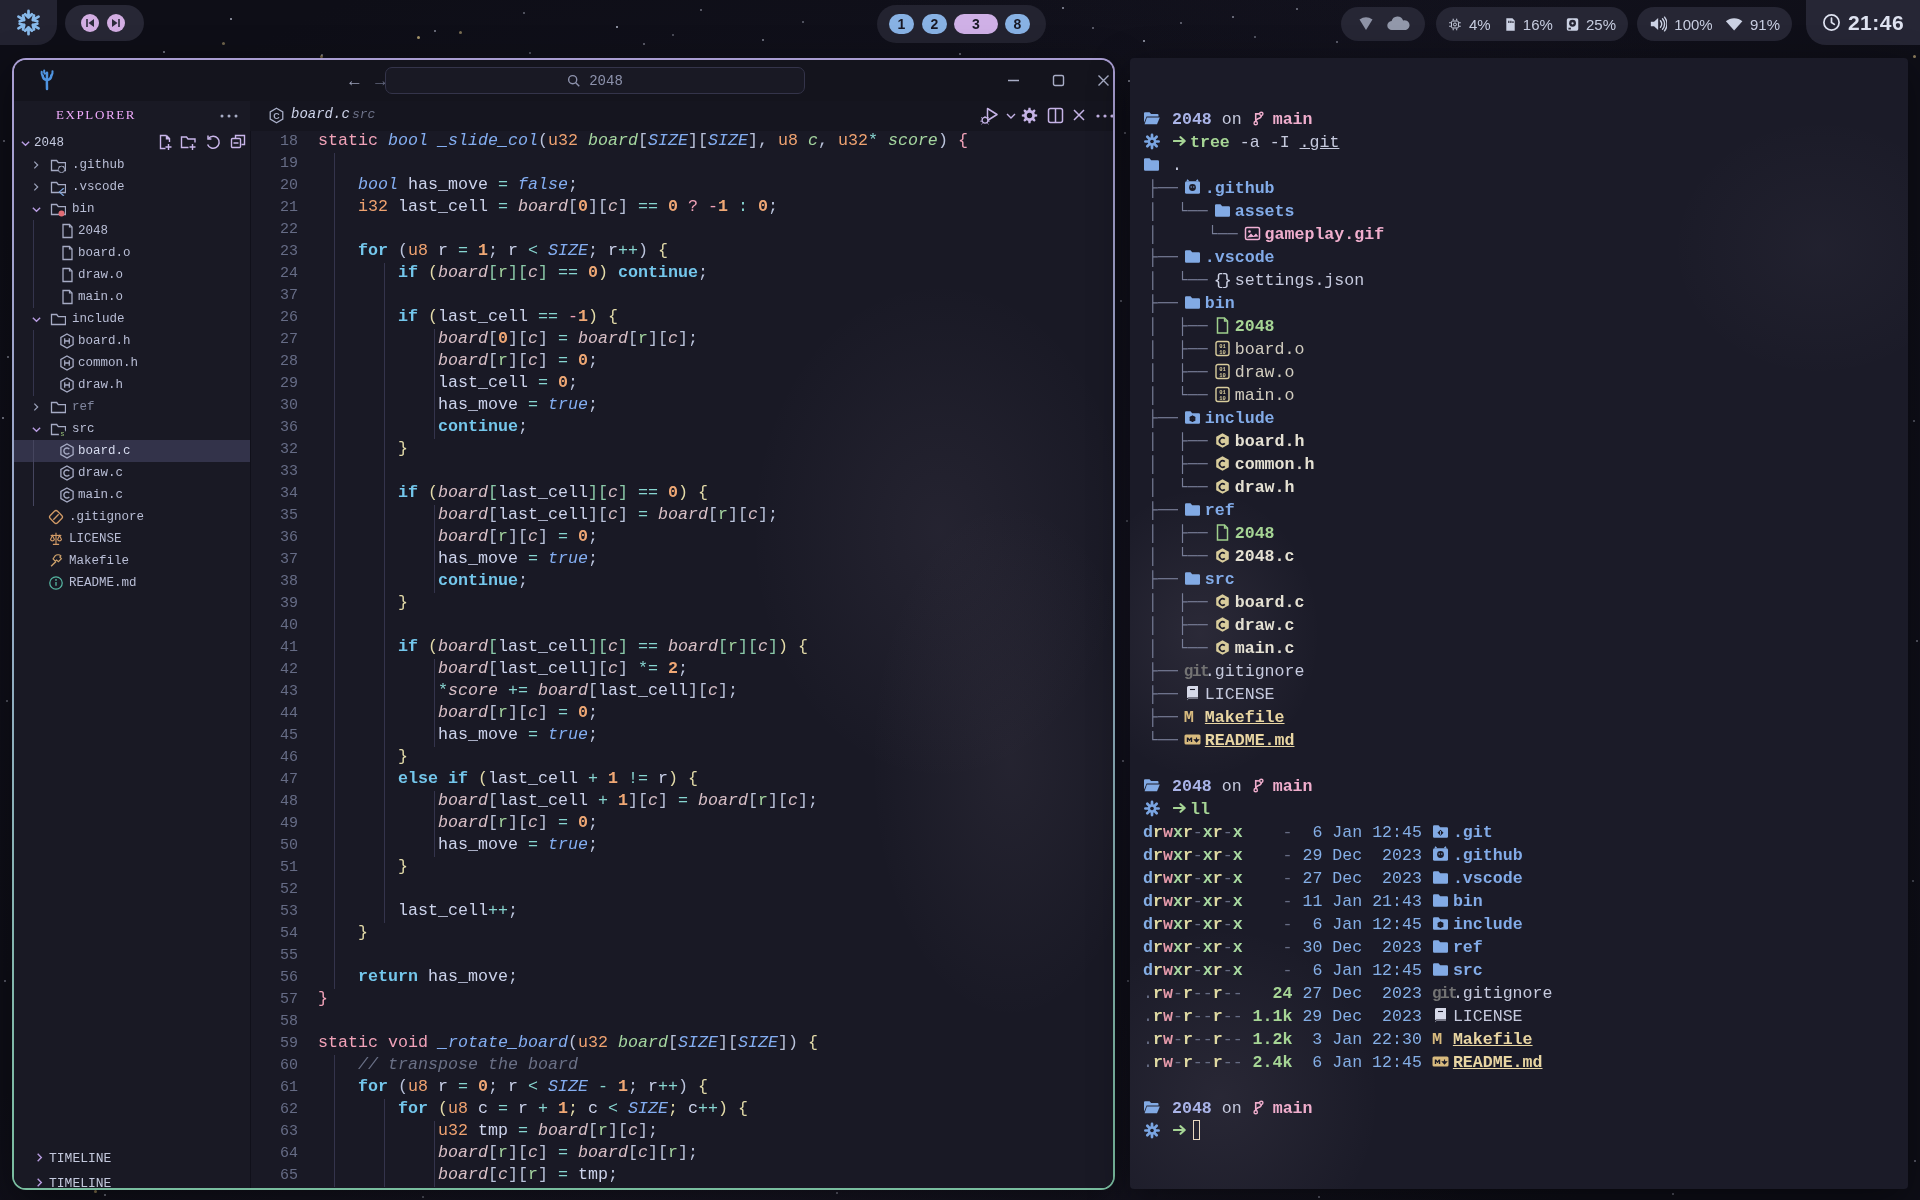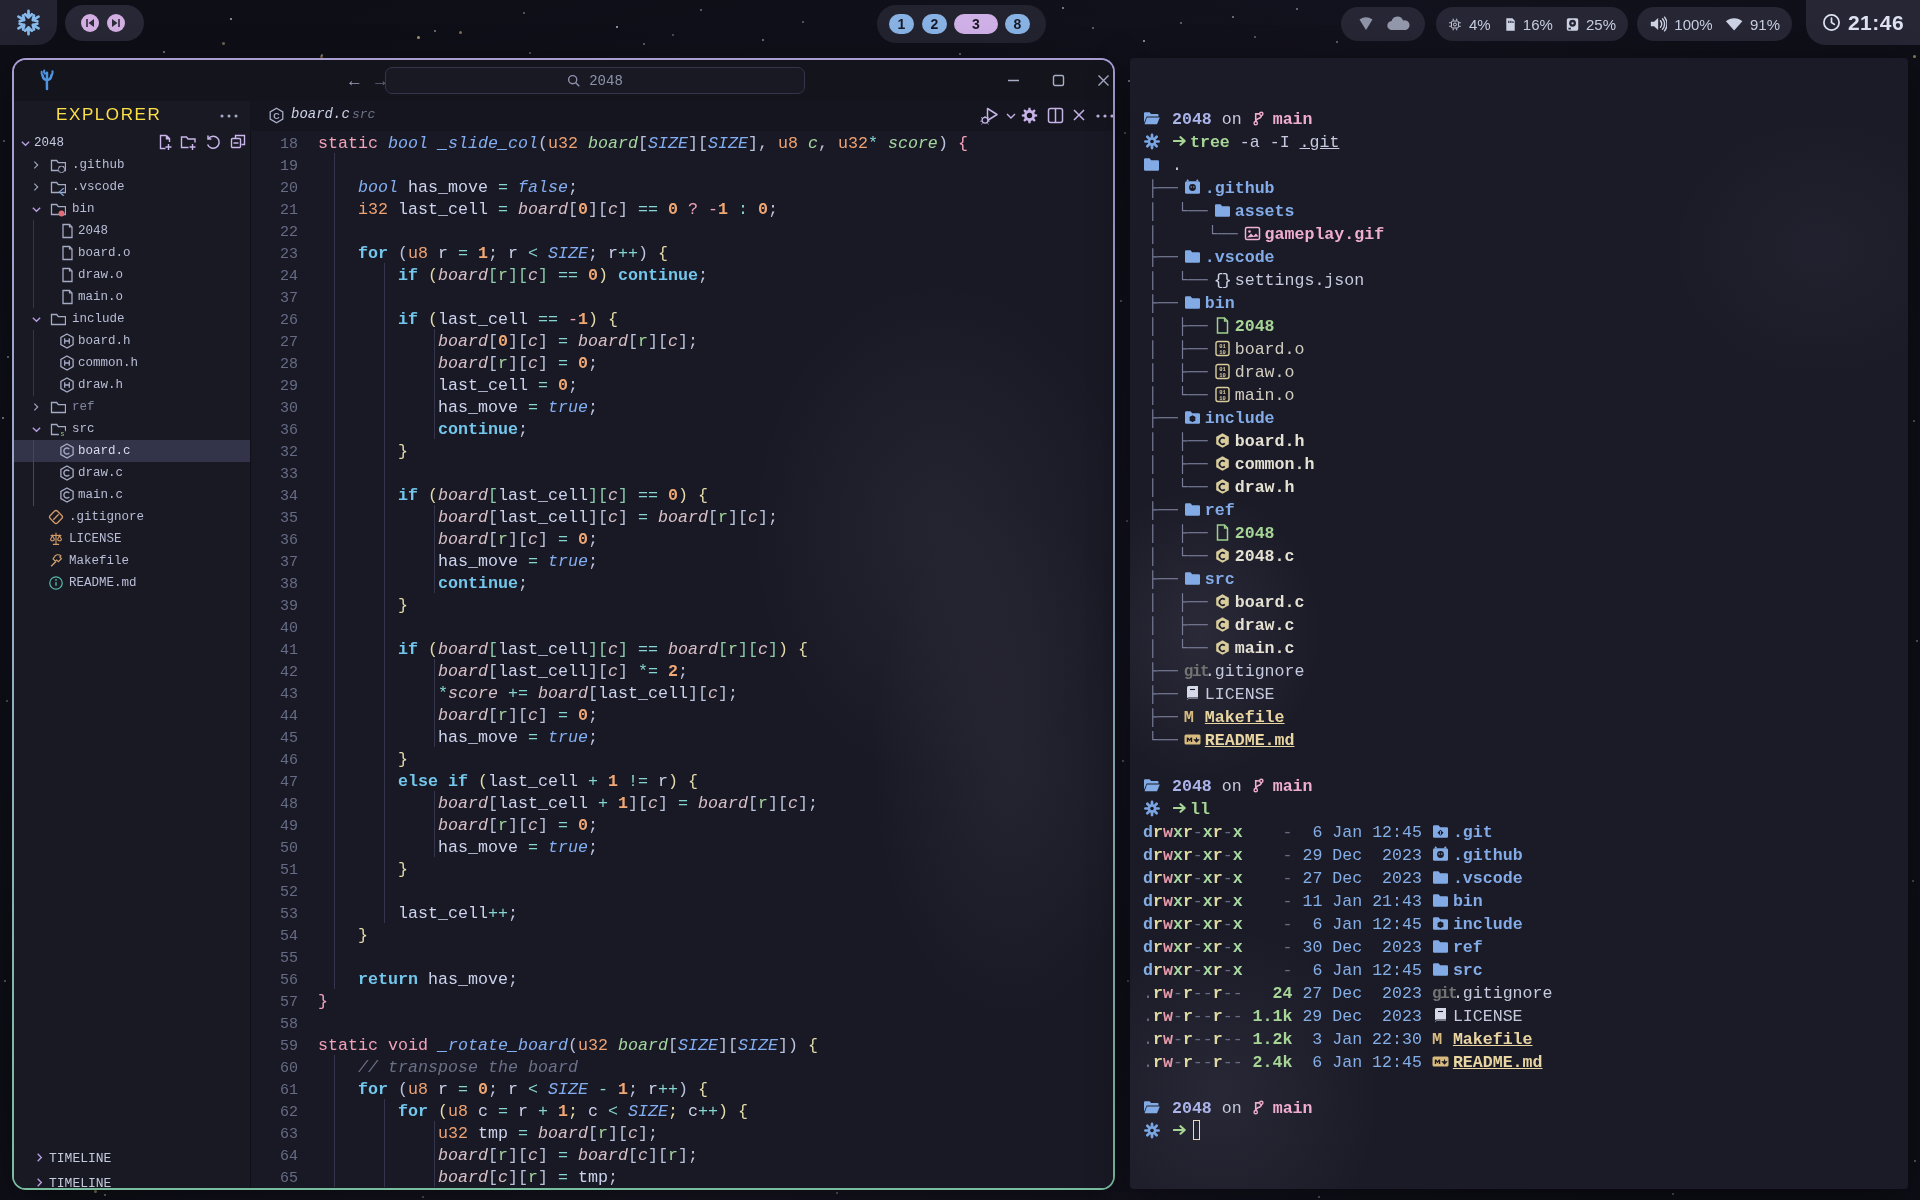--- a/index.html
+++ b/index.html
@@ -56,27 +56,27 @@
 #editor{position:absolute;left:236px;top:0;width:863px;height:1087px;background:#191925;
 }
 #editor .blur1{position:absolute;left:500px;top:180px;width:380px;height:500px;border-radius:50%;background:radial-gradient(closest-side,rgba(190,170,200,.07),transparent)}
 #editor .blur2{position:absolute;left:620px;top:400px;width:280px;height:520px;border-radius:50%;background:radial-gradient(closest-side,rgba(200,180,205,.065),transparent)}
 #tabbar{position:absolute;left:0;top:0;width:863px;height:30px;background:#15151f}
 .searchbox{position:absolute;left:371px;top:7px;width:420px;height:27px;border:1px solid #34344a;border-radius:7px;background:#191924;color:#8d92ac;font-size:14px;display:flex;align-items:center;justify-content:center;gap:8px;font-family:"Liberation Mono",monospace}
 .wbtn{position:absolute;top:0;height:41px;display:flex;align-items:center;color:#a8adc6}
 
 
 .exr{position:absolute;left:0;width:236px;height:22px;display:flex;align-items:center;color:#b9bed6;font-size:12.5px;font-family:"Liberation Mono",monospace;white-space:pre}
-.exh{color:#fde047;font-size:17px;letter-spacing:1.6px;font-family:Liberation Sans, sans-serif}
+.exh{color:#f0abfc;font-size:13px;letter-spacing:1.6px;font-family:Liberation Serif, serif}
 .sel{background:#33334a}
 .dim{color:#80869e}
 .chv{position:absolute;top:6px}
 .fic{position:absolute;top:3px;width:16px;height:16px}
 
-#code{position:absolute;left:4px;top:30px;font-family:"Liberation Mono",monospace;font-size:16.66px;line-height:26px;color:#ccd3ec}
+#code{position:absolute;left:4px;top:30px;font-family:"Liberation Mono",monospace;font-size:16.66px;line-height:20px;color:#ccd3ec}
 #code .row{height:22px;white-space:pre}
 .ln{display:inline-block;width:44px;text-align:right;color:#666c86;margin-right:20px;font-size:15px;letter-spacing:0}
 .k{color:#74c7ec;font-weight:bold}
 .s{color:#f1a2b8}
 .t{color:#efa270}
 .b{color:#84aef2;font-style:italic}
 .f{color:#84aef2;font-style:italic}
 .p{color:#d8bfc6;font-style:italic}
 .pg{color:#a5d6a0;font-style:italic}
 .n{color:#f0a875;font-weight:bold}

